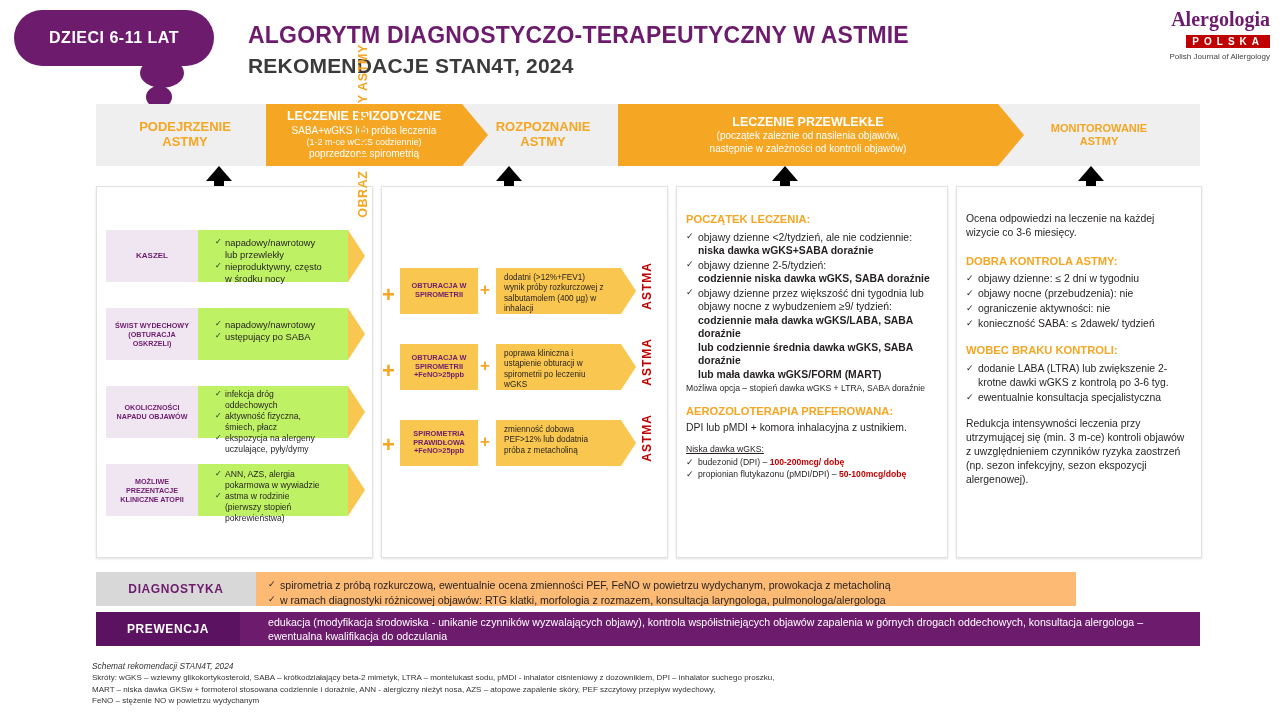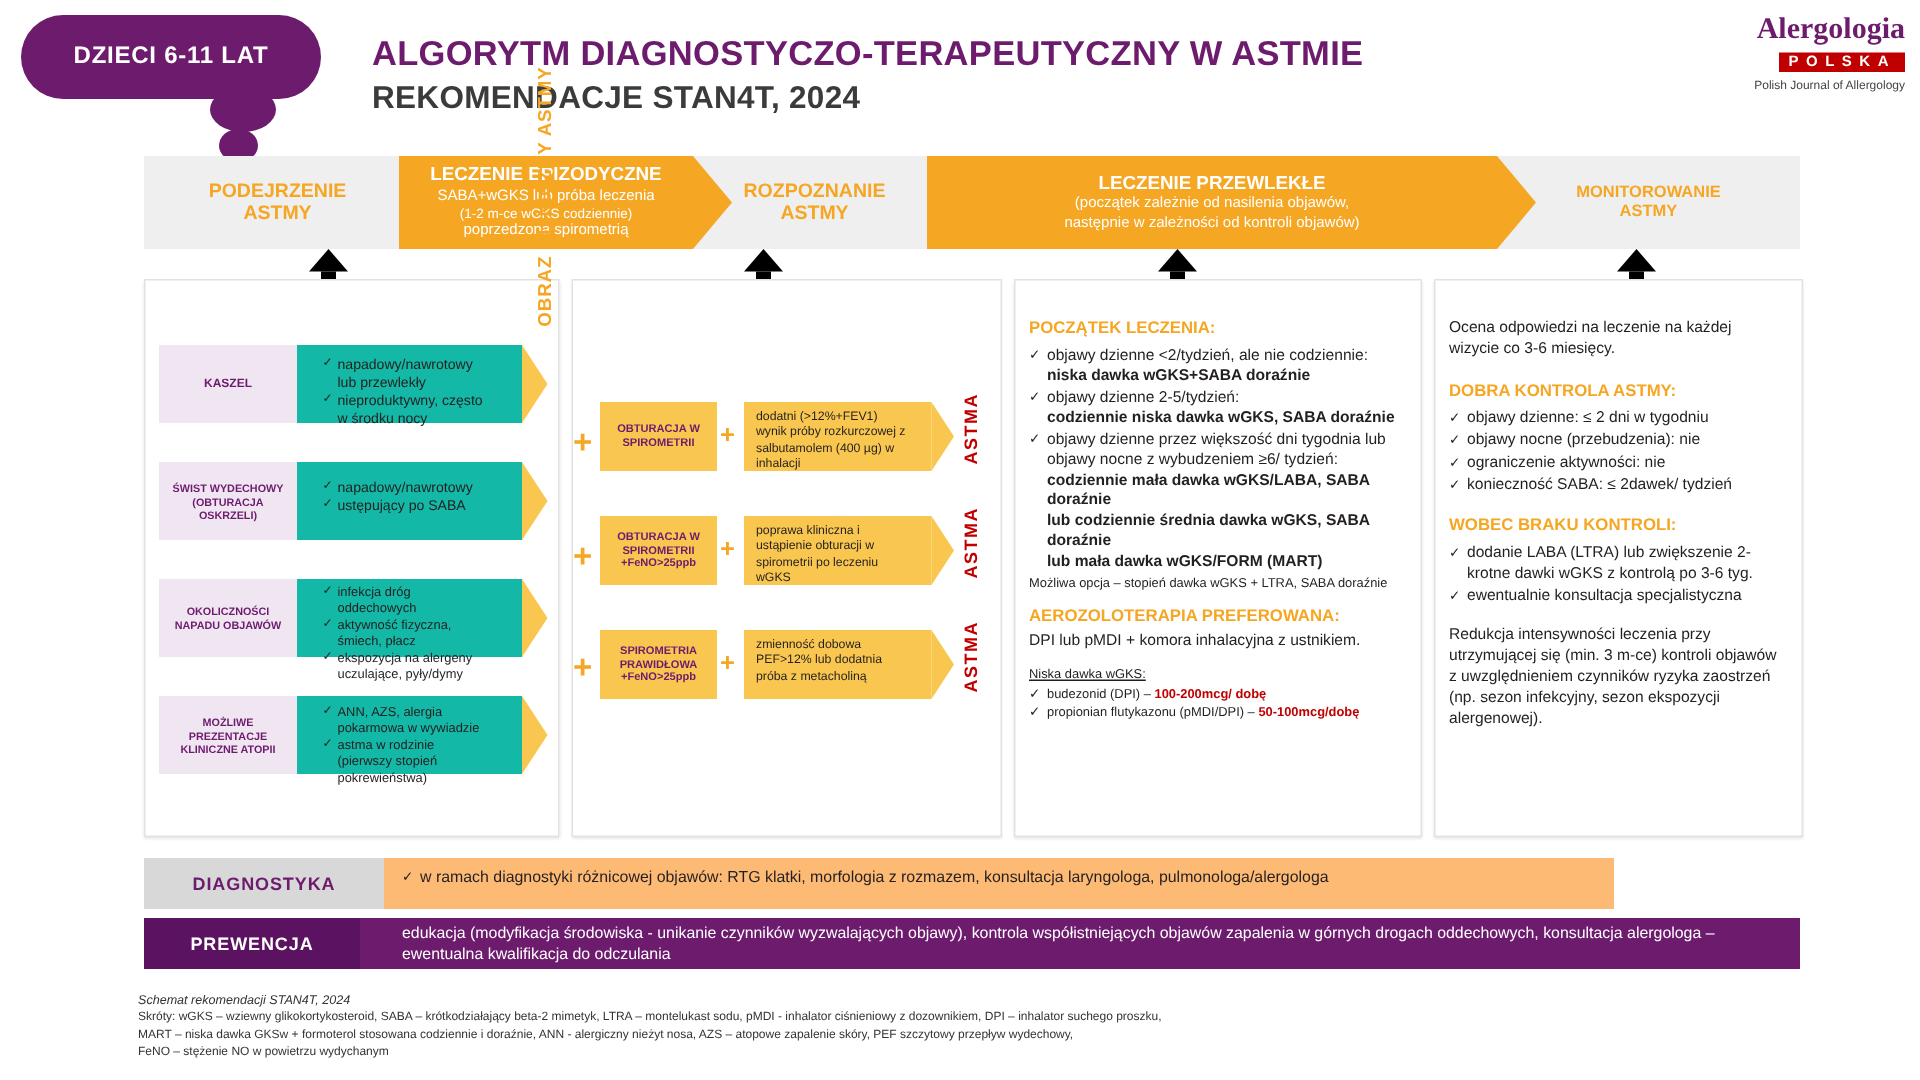--- a/index.html
+++ b/index.html
@@ -65,21 +65,21 @@
   .p1{left:96px;top:186px;width:275px;height:370px;}
   .p2{left:381px;top:186px;width:285px;height:370px;}
   .p3{left:676px;top:186px;width:270px;height:370px;}
   .p4{left:956px;top:186px;width:244px;height:370px;}
 
   
   .lrow{position:absolute;height:52px;}
   .lbl{position:absolute;left:0;top:0;width:92px;height:52px;background:#f0e6f2;
        display:flex;align-items:center;justify-content:center;text-align:center;
        color:#6d1b6d;font-size:8px;font-weight:bold;line-height:1.25;padding:0 4px;box-sizing:border-box;}
-  .amberbar{position:absolute;left:92px;top:0;height:52px;background:#14b8a6;}
+  .amberbar{position:absolute;left:92px;top:0;height:52px;background:#bef264;}
   .amberbar .ul{margin:0;padding:7px 20px 0 18px;list-style:none;font-size:9.4px;line-height:1.28;color:#231f20;}
   .amberbar .ul li{position:relative;padding-left:9px;}
   .amberbar .ul li:before{content:"\2713";position:absolute;left:-1px;top:0;font-size:8px;color:#231f20;}
   .abar-head{position:absolute;top:0;width:0;height:0;border-top:26px solid transparent;border-bottom:26px solid transparent;border-left:17px solid #f9c74f;}
 
   
   .vert{position:absolute;left:352px;top:246px;width:230px;height:22px;
         transform:rotate(-90deg);transform-origin:left top;
         color:#f5a623;font-weight:bold;font-size:12.5px;letter-spacing:.6px;
         display:flex;align-items:center;justify-content:center;}
@@ -316,21 +316,21 @@
     <ul class="ck" style="margin-top:4px;">
       <li>
         <span>objawy dzienne &lt;2/tydzień, ale nie codziennie:</span><br>
         <span class="b">niska dawka wGKS+SABA doraźnie</span>
       </li>
       <li>
         <span>objawy dzienne 2-5/tydzień:</span><br>
         <span class="b">codziennie niska dawka wGKS, SABA doraźnie</span>
       </li>
       <li>
-        <span>objawy dzienne przez większość dni tygodnia lub objawy nocne z wybudzeniem ≥6/ tydzień:</span><br>
+        <span>objawy dzienne przez większość dni tygodnia lub objawy nocne z wybudzeniem ≥9/ tydzień:</span><br>
         <span class="b">codziennie mała dawka wGKS/LABA, SABA doraźnie</span><br>
         <span class="b">lub codziennie średnia dawka wGKS, SABA doraźnie</span><br>
         <span class="b">lub mała dawka wGKS/FORM (MART)</span>
       </li>
     </ul>
     <div class="small" style="margin-top:2px;">Możliwa opcja – stopień dawka wGKS + LTRA, SABA doraźnie</div>
 
     <div class="h3t" style="margin-top:10px;">AEROZOLOTERAPIA PREFEROWANA:</div>
     <div style="margin-top:2px;">DPI lub pMDI + komora inhalacyjna z ustnikiem.</div>
 
@@ -359,20 +359,21 @@
       <li>dodanie LABA (LTRA) lub zwiększenie 2-krotne dawki wGKS z kontrolą po 3-6 tyg.</li>
       <li>ewentualnie konsultacja specjalistyczna</li>
     </ul>
     <div style="margin-top:12px;">Redukcja intensywności leczenia przy utrzymującej się (min. 3 m-ce) kontroli objawów z uwzględnieniem czynników ryzyka zaostrzeń (np. sezon infekcyjny, sezon ekspozycji alergenowej).</div>
   </div>
 
   <div class="diag">
     <div class="lab">DIAGNOSTYKA</div>
     <div class="cnt">
       <ul class="ck">
+        <li>spirometria z próbą rozkurczową, ewentualnie ocena zmienności PEF, FeNO w powietrzu wydychanym, prowokacja z metacholiną</li>
         <li>w ramach diagnostyki różnicowej objawów: RTG klatki, morfologia z rozmazem, konsultacja laryngologa, pulmonologa/alergologa</li>
       </ul>
     </div>
   </div>
 
   <div class="prev">
     <div class="lab">PREWENCJA</div>
     <div class="cnt">edukacja (modyfikacja środowiska - unikanie czynników wyzwalających objawy), kontrola współistniejących objawów zapalenia w górnych drogach oddechowych, konsultacja alergologa – ewentualna kwalifikacja do odczulania</div>
   </div>
 

